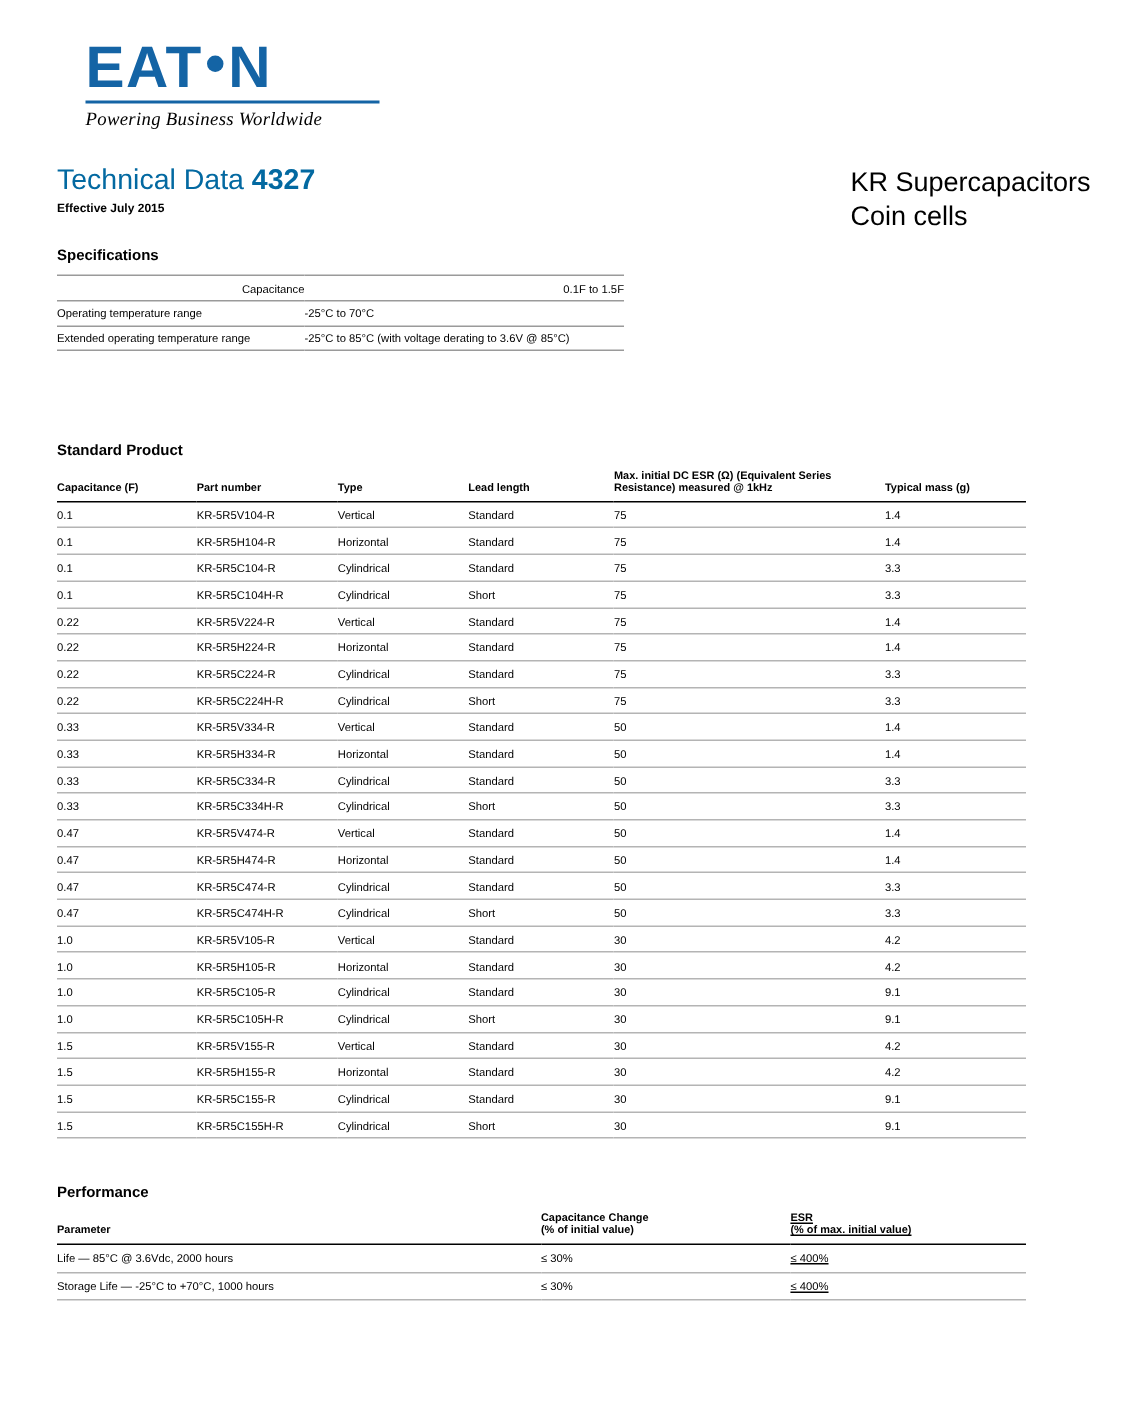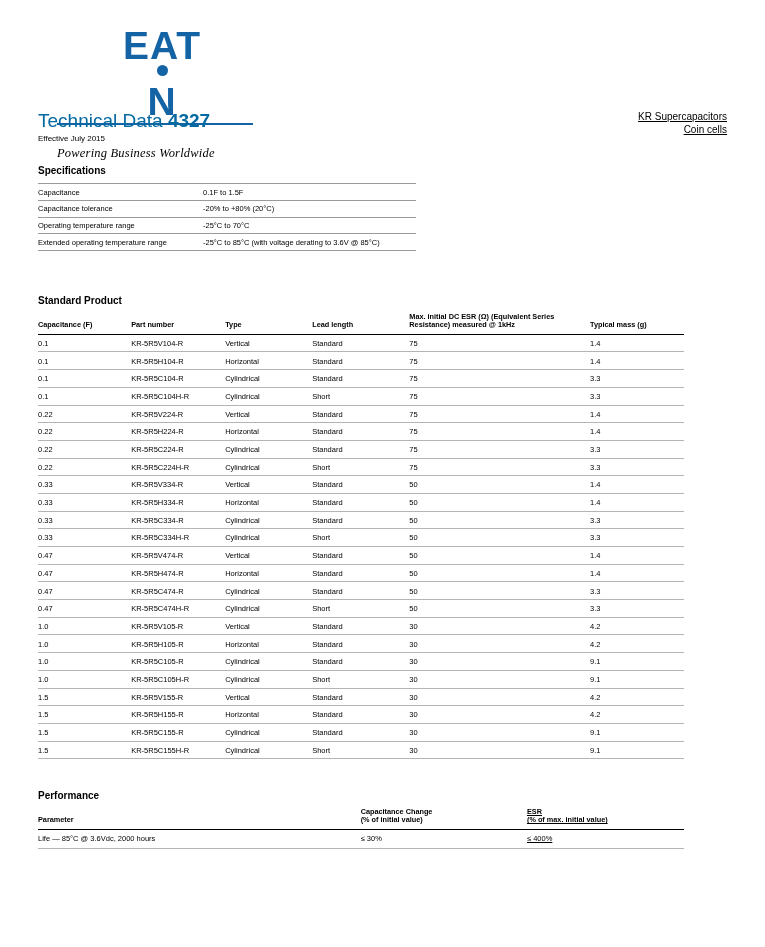--- a/index.html
+++ b/index.html
@@ -32,70 +32,68 @@
   }
   .logo-word {
     font-family: "Liberation Sans", sans-serif;
     font-weight: bold;
     font-size: 39px;
     letter-spacing: 1px;
     color: #1464A5;
     line-height: 1;
     display: flex;
     align-items: center;
-    flex-direction: column;
   }
   .logo-word .dot {
     display: inline-block;
     width: 11px;
     height: 11px;
     background: #1464A5;
     border-radius: 50%;
     margin: 0 3px 6px 3px;
   }
   .logo-rule {
     width: 196px;
     height: 2px;
     background: #1464A5;
     margin-top: 2px;
   }
   .logo-tag {
     font-family: "Liberation Serif", serif;
     font-style: italic;
     font-size: 12.5px;
     color: #000000;
-    margin-top: 21px;
+    margin-top: 3px;
     letter-spacing: 0.2px;
   }
 
   
   .doc-head-left {
     position: absolute;
     left: 38px;
     top: 110px;
   }
   .doc-head-left .line1 {
     font-size: 19px;
     color: #0369a1;
   }
   .doc-head-left .line1 b {
     font-weight: bold;
   }
   .doc-head-left .line2 {
     font-size: 8px;
-    font-weight: normal;
+    font-weight: bold;
     margin-top: 2px;
   }
   .doc-head-right {
     position: absolute;
     right: 38px;
     top: 110px;
-    text-align: right;
-    font-size: 10px;
-    text-decoration: underline;
+    text-align: left;
+    font-size: 18px;
   }
   .doc-head-right div { line-height: 1.3; }
 
   
   .section-title {
     font-size: 10px;
     font-weight: bold;
     margin: 0 0 7px 0;
   }
 
@@ -111,20 +109,21 @@
     width: 378px;
     font-size: 7.5px;
   }
   table.spec-table td {
     border-bottom: 0.6px solid #9a9a9a;
     padding: 3.6px 0 3.2px 0;
     vertical-align: top;
   }
   table.spec-table tr:first-child td {
     border-top: 0.6px solid #9a9a9a;
+    text-align: right;
   }
   table.spec-table td.k { width: 165px; }
 
   
   .standard {
     position: absolute;
     left: 38px;
     top: 295px;
     width: 689px;
   }
@@ -211,24 +210,20 @@
     <div>Coin cells</div>
   </div>
 
   <div class="specs">
     <div class="section-title">Specifications</div>
     <table class="spec-table">
       <tbody>
         <tr>
             <td class="k">Capacitance</td>
             <td>0.1F to 1.5F</td>
-          </tr>
-        <tr>
-            <td class="k">Capacitance tolerance</td>
-            <td>-20% to +80% (20°C)</td>
           </tr>
         <tr>
             <td class="k">Operating temperature range</td>
             <td>-25°C to 70°C</td>
           </tr>
         <tr>
             <td class="k">Extended operating temperature range</td>
             <td>-25°C to 85°C (with voltage derating to 3.6V @ 85°C)</td>
           </tr>
       </tbody>
@@ -465,17 +460,22 @@
             <span>(% of max. initial value)</span>
           </th>
         </tr>
       </thead>
       <tbody id="perf-body">
           <tr>
             <td class="p1">Life — 85°C @ 3.6Vdc, 2000 hours</td>
             <td class="p2">≤ 30%</td>
             <td class="p3">≤ 400%</td>
           </tr>
+          <tr>
+            <td class="p1">Storage Life — -25°C to +70°C, 1000 hours</td>
+            <td class="p2">≤ 30%</td>
+            <td class="p3">≤ 400%</td>
+          </tr>
         </tbody>
     </table>
   </div>
 
 </div>
 
 </body></html>

